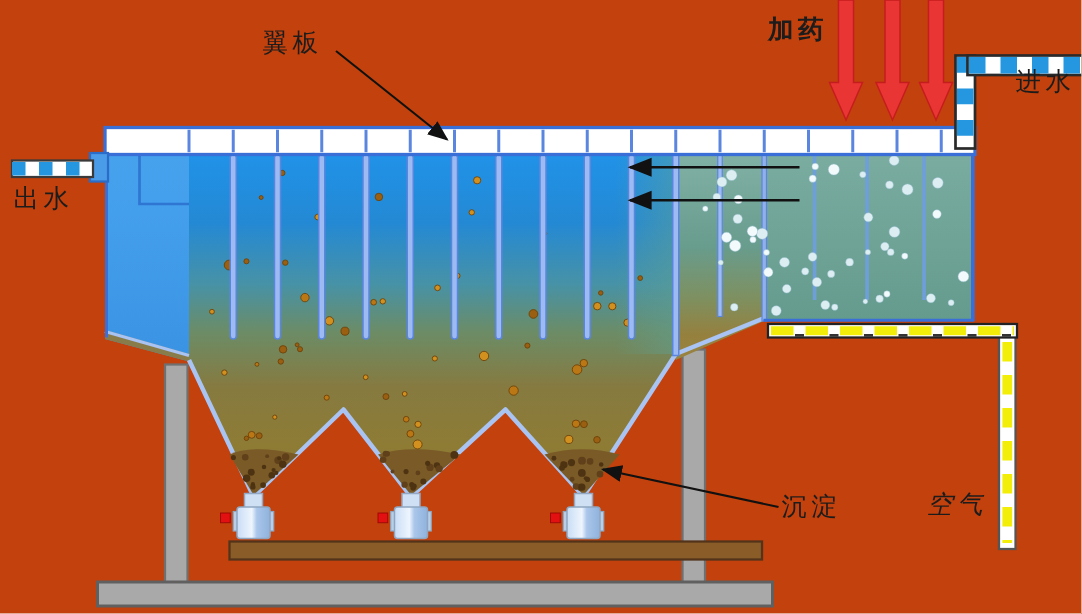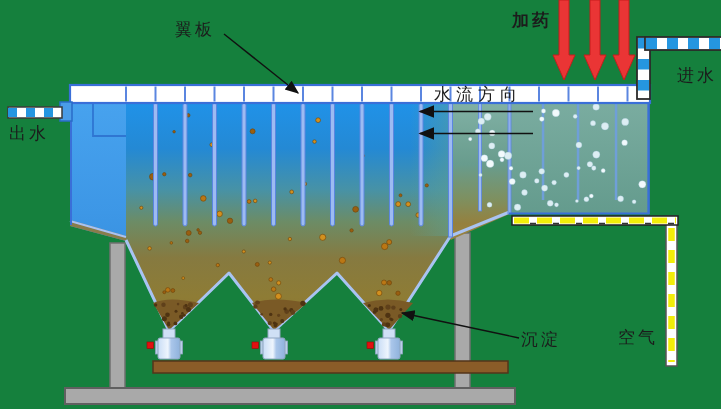--- a/index.html
+++ b/index.html
@@ -1,17 +1,17 @@
 <!DOCTYPE html>
 <html><head>
 <meta charset="utf-8">
 <style>
   html,body{margin:0;padding:0;background:#ffffff;}
   .stage{
-    position:relative;width:721px;height:409px;background:#15803d;
+    position:relative;width:721px;height:409px;background:#c2410c;
     overflow:hidden;font-family:"DejaVu Sans",sans-serif;
   }
   .stage svg{position:absolute;left:0;top:0;}
   .lbl{
     position:absolute;font-size:17px;letter-spacing:3px;color:#1c1c1c;
     white-space:nowrap;line-height:1.05;font-family:"DejaVu Sans",sans-serif;
   }
   .lbl-flow{letter-spacing:5px;}
 </style>
 </head>
@@ -340,18 +340,17 @@
   <g>
     <line x1="533" y1="111.5" x2="420" y2="111.5" stroke="#111" stroke-width="1.6" marker-end="url(#arrowB)"></line>
     <line x1="533" y1="133.5" x2="420" y2="133.5" stroke="#111" stroke-width="1.6" marker-end="url(#arrowB)"></line>
     <line x1="224" y1="34" x2="298" y2="93" stroke="#111" stroke-width="1.4" marker-end="url(#arrowB)"></line>
     <line x1="519" y1="338" x2="402" y2="313" stroke="#111" stroke-width="1.4" marker-end="url(#arrowB)"></line>
   </g>
 </svg>
 
   <div class="lbl" style="left:175px;top:21px;">翼板</div>
   <div class="lbl" style="left:512px;top:12px;font-weight:bold;">加药</div>
-  <div class="lbl" style="left:677px;top:67px;">进水</div>
-  <div class="lbl lbl-flow" style="left:434px;top:86px;">水流方向</div>
+  <div class="lbl" style="left:677px;top:47px;">进水</div>
   <div class="lbl" style="left:9px;top:126px;font-family:Liberation Mono, monospace;">出水</div>
-  <div class="lbl" style="left:521px;top:331px;">沉淀</div>
-  <div class="lbl" style="left:618px;top:329px;">空气</div>
+  <div class="lbl" style="left:521px;top:331px;font-family:Liberation Mono, monospace;">沉淀</div>
+  <div class="lbl" style="left:618px;top:329px;font-style:italic;">空气</div>
 </div>
 
 </body></html>

